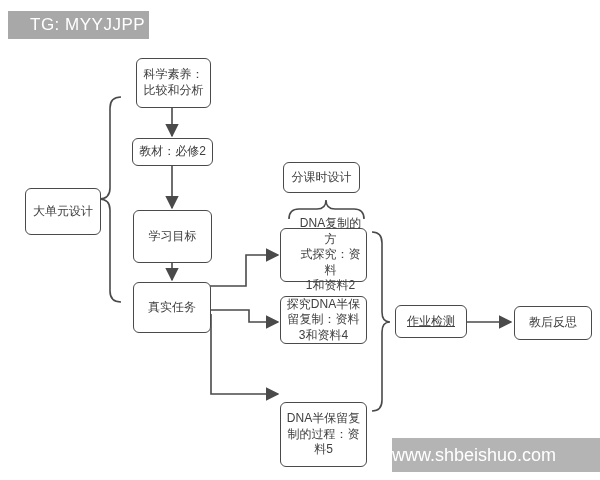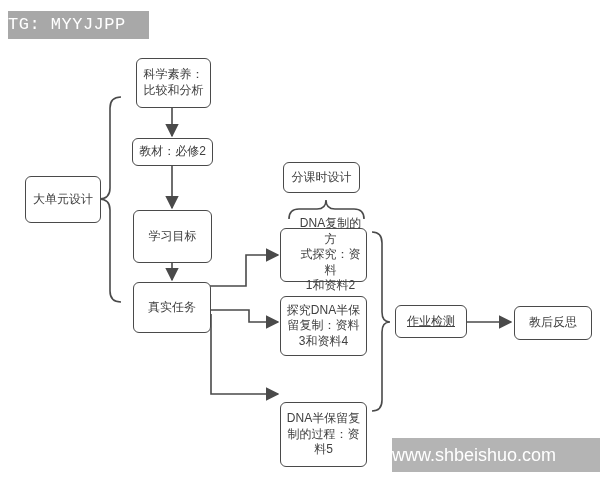--- a/index.html
+++ b/index.html
@@ -4,21 +4,21 @@
 <style>
   html,body{margin:0;padding:0;}
   body{
     width:600px;height:480px;position:relative;background:#ffffff;
     font-family:"Liberation Sans","DejaVu Sans",sans-serif;overflow:hidden;
   }
   #stage{position:absolute;left:0;top:0;width:600px;height:480px;}
   .tag{
     position:absolute;left:8px;top:11px;width:141px;height:28px;
     background:#a8a8a8;color:#ffffff;font-size:17px;line-height:28px;
-    padding-left:0;box-sizing:border-box;letter-spacing:0.5px;font-family:Liberation Mono, monospace;
+    padding-left:22px;box-sizing:border-box;letter-spacing:0.5px;
   }
   .watermark{
     position:absolute;left:392px;top:438px;width:208px;height:34px;
     background:#b4b4b4;color:#ffffff;font-size:18px;line-height:34px;
   }
   .node{
     position:absolute;background:#ffffff;border:1.6px solid #4a4a4a;
     border-radius:6px;display:flex;align-items:center;justify-content:center;
     box-sizing:border-box;color:#404040;font-size:12px;line-height:1.3;
     text-align:center;
@@ -52,21 +52,21 @@
 
     <path d="M289,219 Q289,209 299,209 L317,209 Q326,209 326,200 Q326,209 335,209 L354,209 Q364,209 364,219" fill="none" stroke="#4a4a4a" stroke-width="1.6"></path>
 
     <path d="M372,232 Q382,232 382,243 L382,312 Q382,322 390,322 Q382,322 382,332 L382,400 Q382,411 372,411" fill="none" stroke="#4a4a4a" stroke-width="1.6"></path>
   </svg>
 
   <div class="tag">
     <span>TG: MYYJJPP</span>
   </div>
 
-  <div class="node" style="left:25px;top:176px;width:76px;height:47px;">
+  <div class="node" style="left:25px;top:188px;width:76px;height:47px;">
     <span>大单元设计</span>
   </div>
 
   <div class="node" style="left:136px;top:58px;width:75px;height:50px;">
     <span>科学素养：
 比较和分析</span>
   </div>
 
   <div class="node" style="left:132px;top:138px;width:81px;height:28px;">
     <span>教材：必修2</span>
@@ -83,21 +83,21 @@
   <div class="node" style="left:283px;top:162px;width:77px;height:31px;">
     <span>分课时设计</span>
   </div>
 
   <div class="node" style="left:280px;top:228px;width:87px;height:54px;padding-left:14px;">
     <span>DNA复制的方
 式探究：资料
 1和资料2</span>
   </div>
 
-  <div class="node" style="left:280px;top:296px;width:87px;height:60px;">
+  <div class="node" style="left:280px;top:296px;width:87px;height:48px;">
     <span>探究DNA半保
 留复制：资料
 3和资料4</span>
   </div>
 
   <div class="node" style="left:280px;top:370px;width:87px;height:65px;margin-top:32px;">
     <span>DNA半保留复
 制的过程：资
 料5</span>
   </div>

